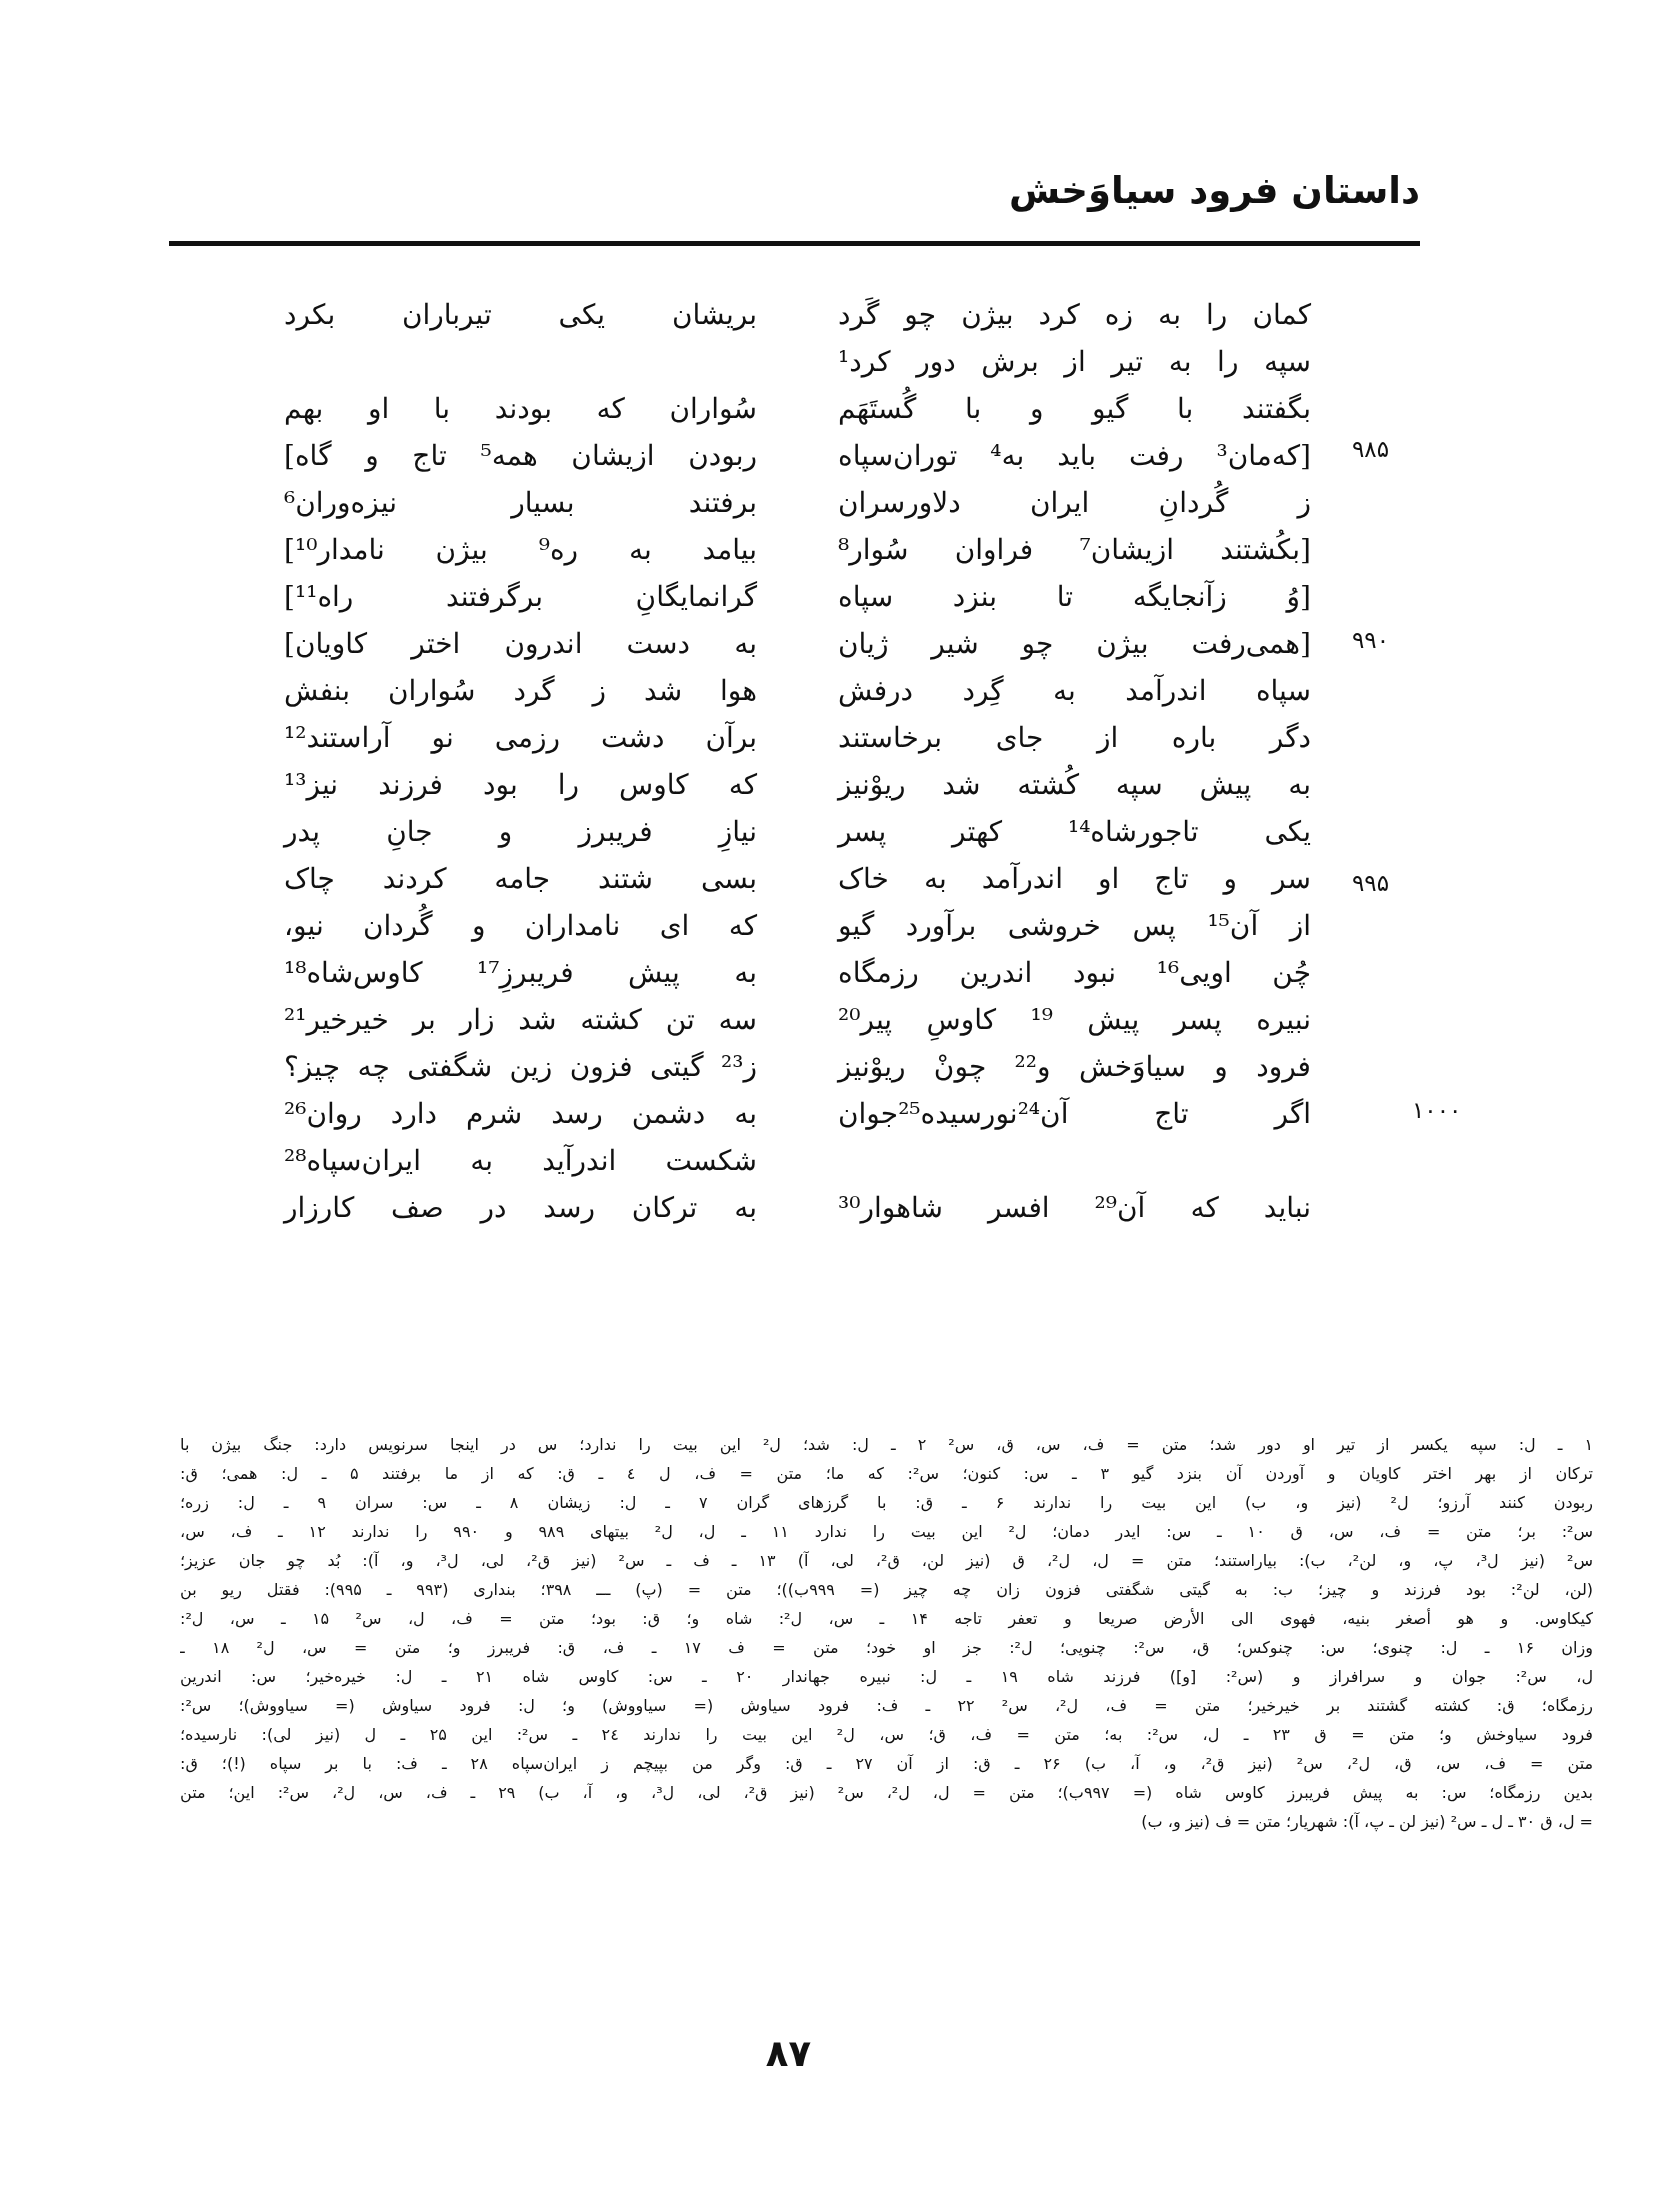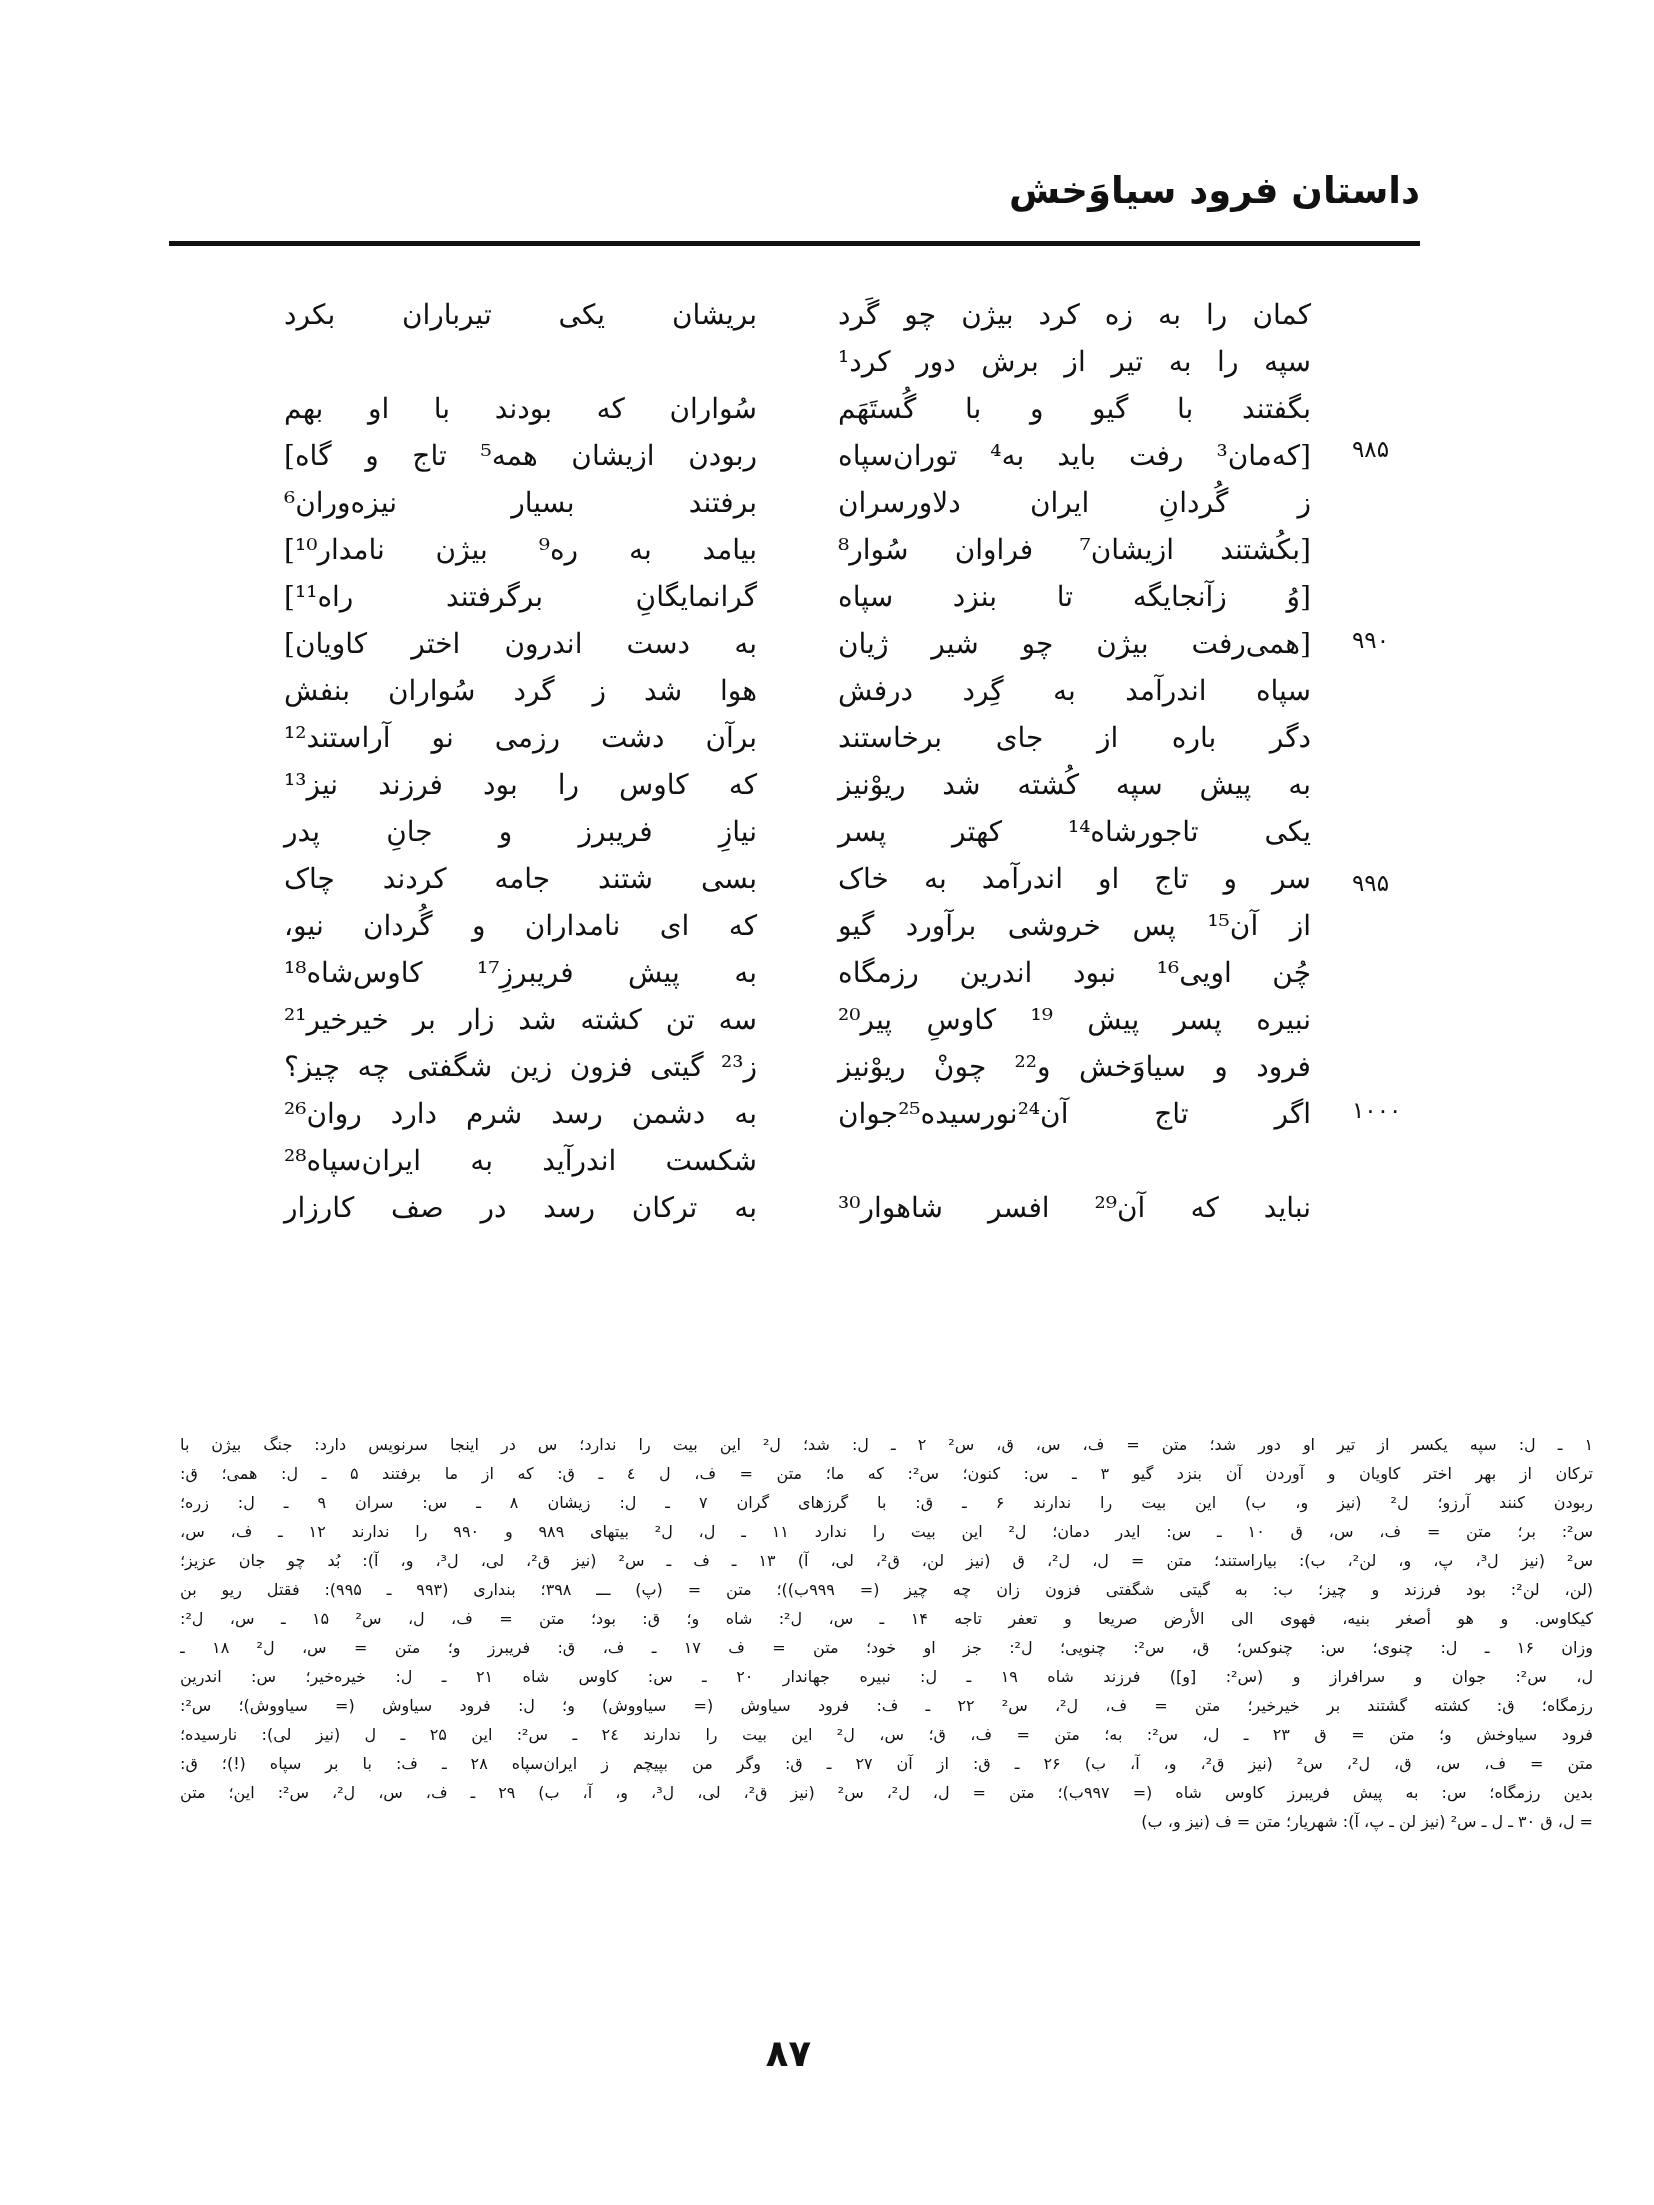--- a/index.html
+++ b/index.html
@@ -92,21 +92,21 @@
         <div class="hemi second">سه تن کشته شد زار بر خیرخیر²¹</div>
         <div class="hemi first">نبیره پسر پیش ¹⁹ کاوسِ پیر²⁰</div>
       </div>
       <div class="couplet-row">
         <div class="hemi first">فرود و سیاوَخش و²² چونْ ریوْنیز</div>
         <div class="hemi second">ز²³ گیتی فزون زین شگفتی چه چیز؟</div>
       </div>
       <div class="couplet-row">
         <div class="hemi first">اگر تاج آن²⁴نورسیده²⁵جوان</div>
         <div class="hemi second">به دشمن رسد شرم دارد روان²⁶</div>
-        <div class="line-num" style="left: 1082px; top: 6.8px;">۱۰۰۰</div>
+        <div class="line-num" style="left: 1142px; top: 6.8px;">۱۰۰۰</div>
       </div>
       <div class="couplet-row">
         <div class="hemi second">شکست اندرآید به ایران‌سپاه²⁸</div>
       </div>
       <div class="couplet-row">
         <div class="hemi first">نباید که آن²⁹ افسر شاهوار³⁰</div>
         <div class="hemi second">به ترکان رسد در صف کارزار</div>
       </div>
     </div>
 

